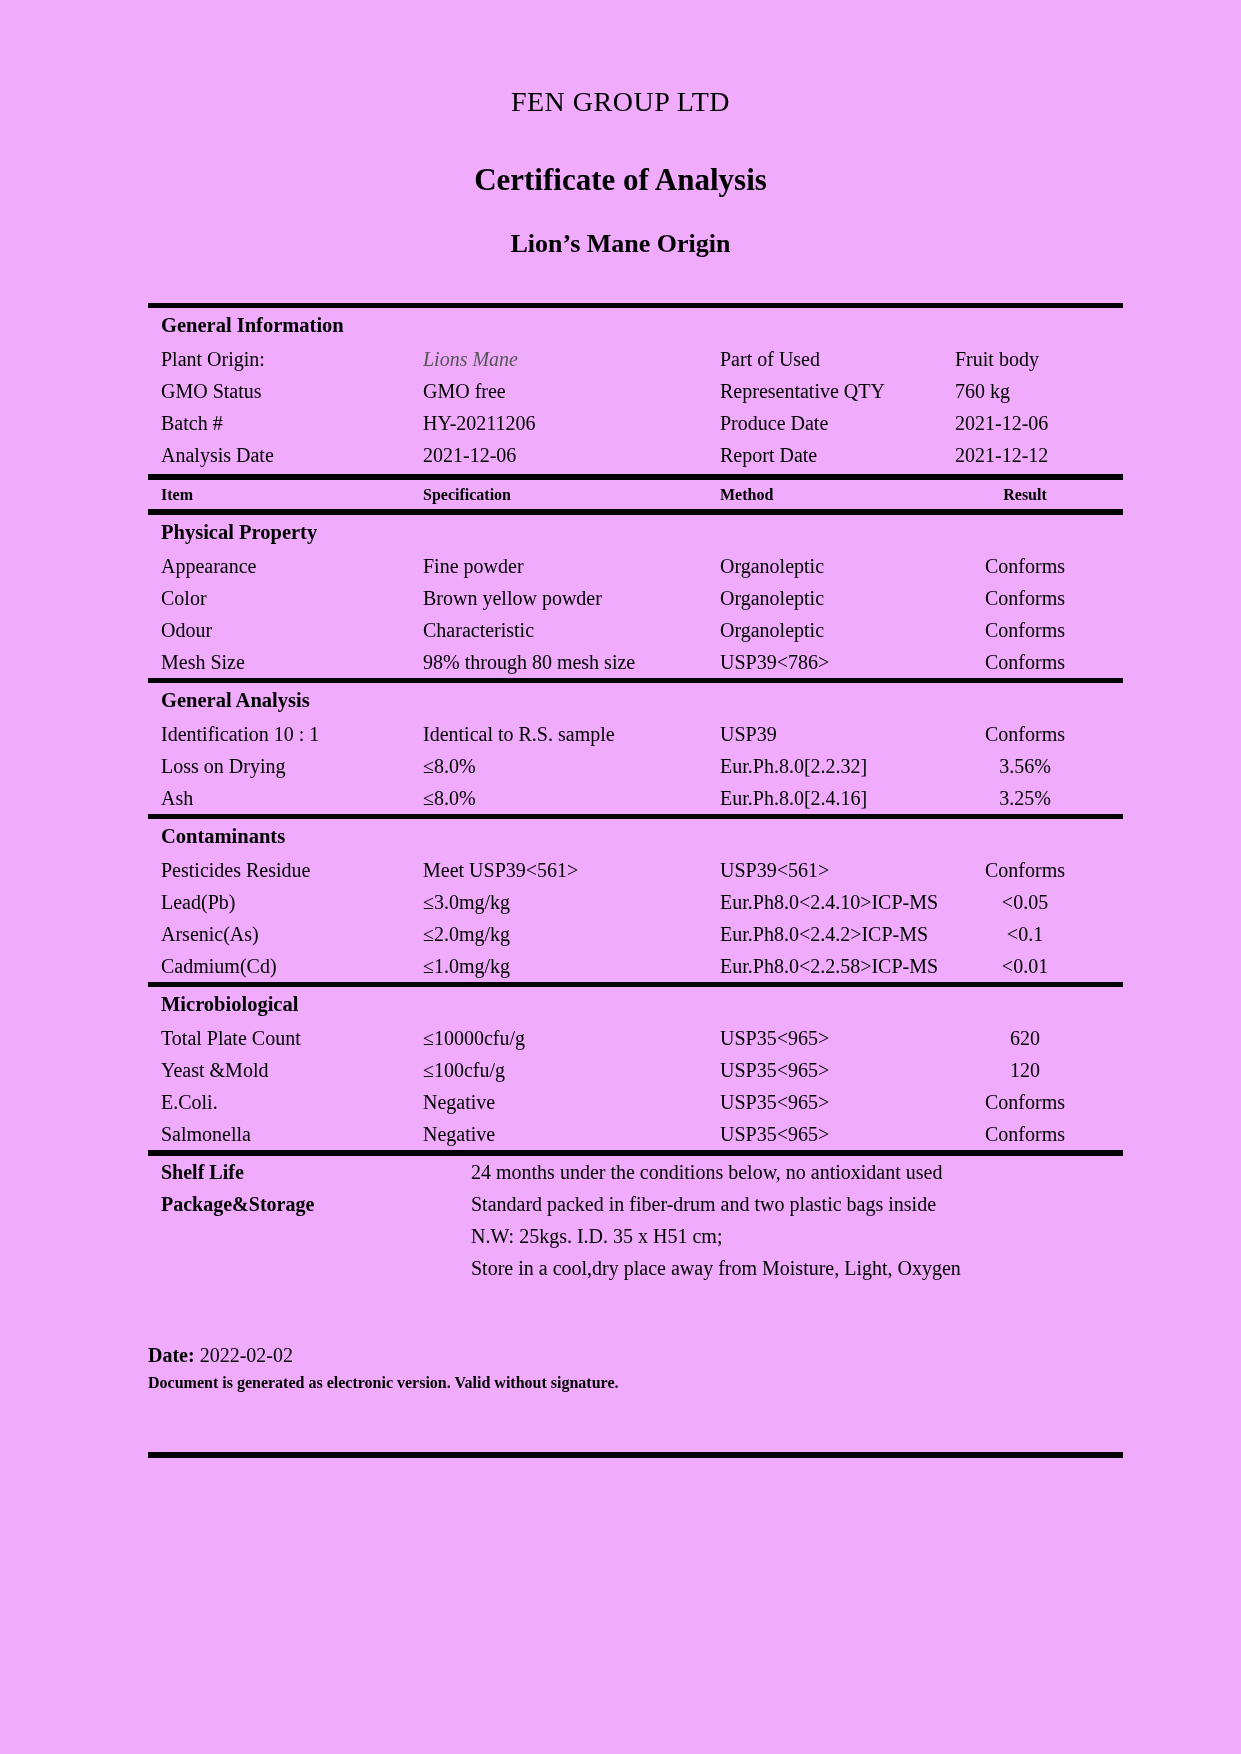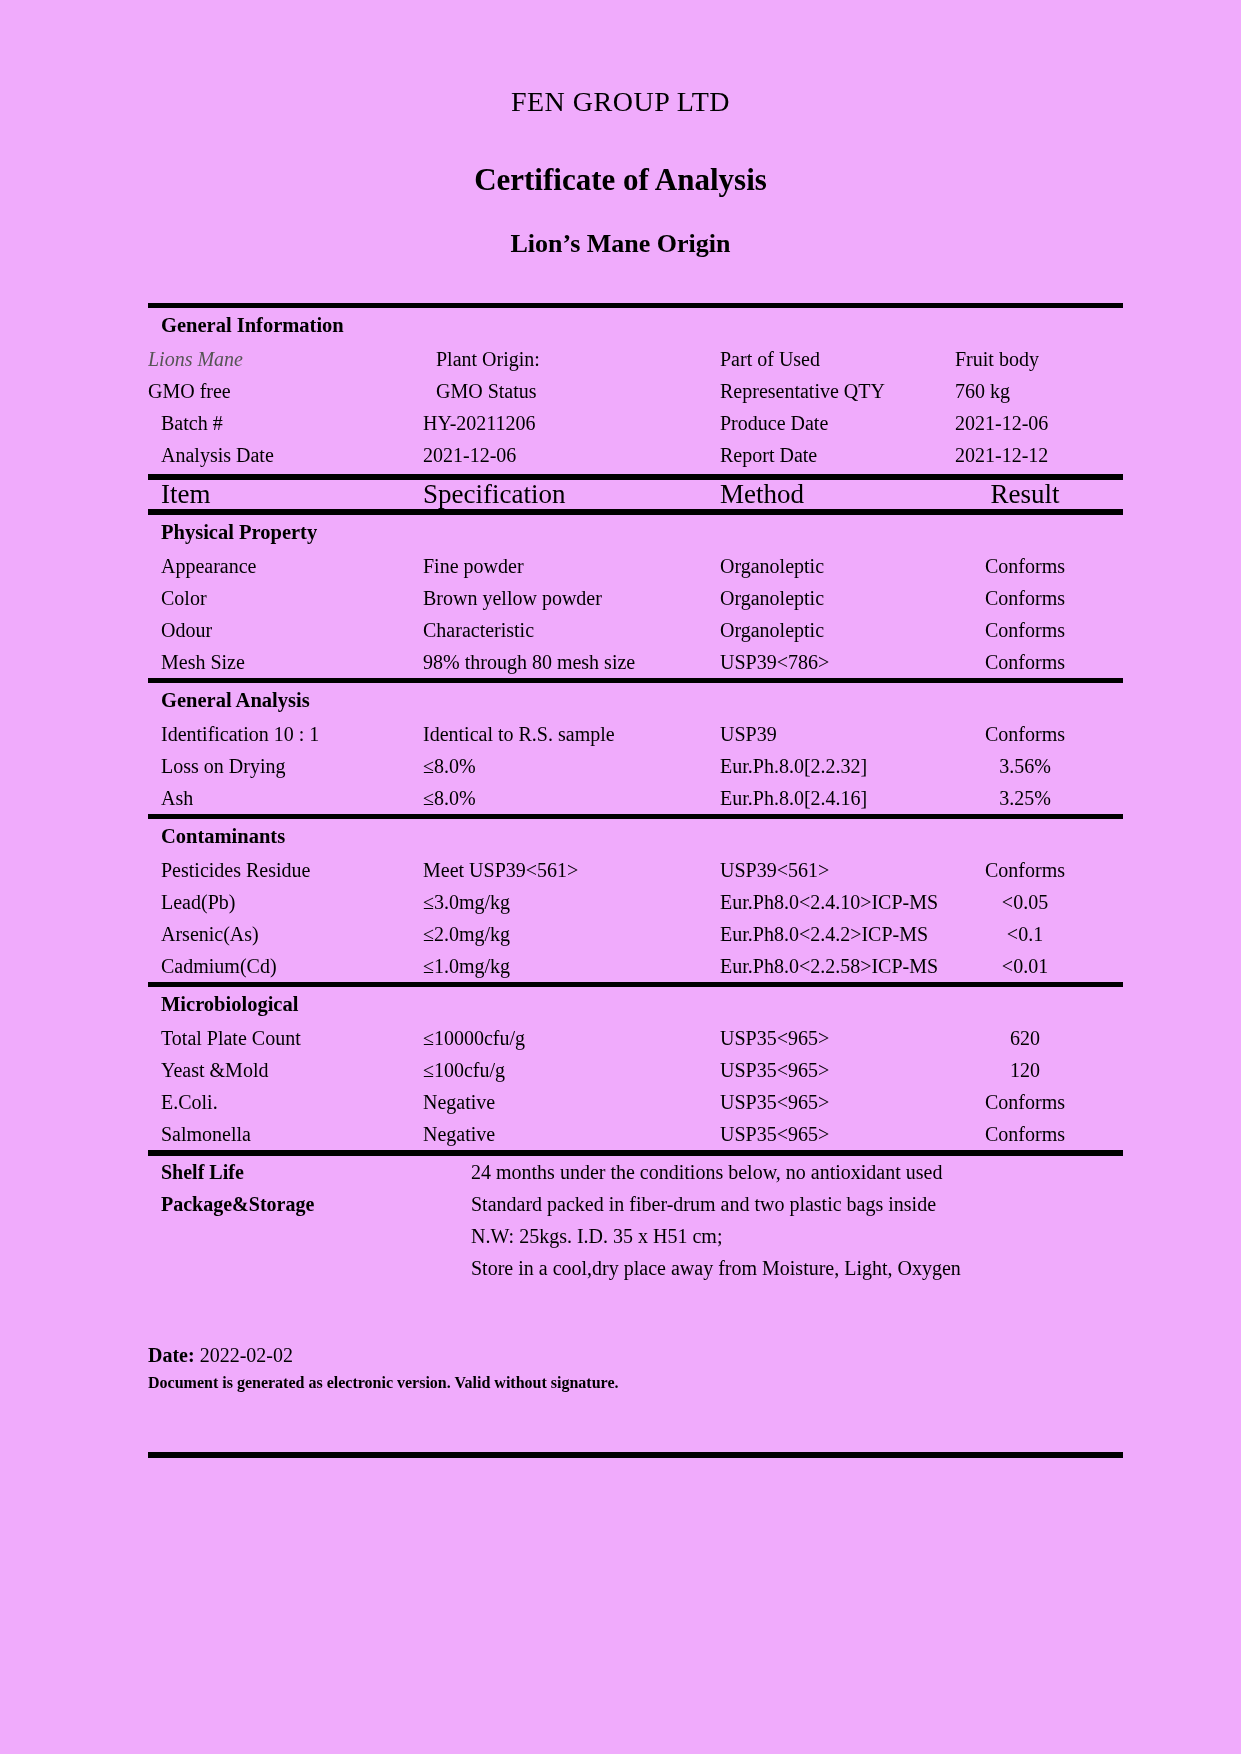--- a/index.html
+++ b/index.html
@@ -19,21 +19,21 @@
 
   .rule { background: #000000; width: 100%; }
   .r5 { height: 5px; }
   .r6 { height: 6px; }
   .mt3 { margin-top: 3px; }
 
   .section-title { font-weight: bold; line-height: 35px; padding-left: 13px; font-size: 20.5px; }
 
   .grid { display: grid; grid-template-columns: 275px 297px 235px 168px; }
   .body-row { line-height: 32px; }
-  .head-row { line-height: 29px; font-weight: normal; font-size: 27px; }
+  .head-row { line-height: 29px; font-weight: bold; font-size: 16px; }
 
   .cell { overflow: hidden; white-space: nowrap; }
   .c1 { padding-left: 13px; }
   .c4.center { text-align: center; padding-right: 28px; }
   .c4.left { text-align: left; }
 
   
   #gi-rows .grid:first-child .c2 { font-style: italic; color: #555555; }
 
   .kv-row { display: grid; grid-template-columns: 275px 700px; line-height: 32px; gap: 48px; }
@@ -56,28 +56,28 @@
   <div class="product">Lion’s Mane Origin</div>
 
   <div class="doc">
 
     <div class="rule r5"></div>
 
     <div class="section-title">General Information</div>
 
     <div id="gi-rows">
         <div class="grid body-row">
+          <div class="cell c1">Plant Origin:</div>
           <div class="cell c2">Lions Mane</div>
-          <div class="cell c1">Plant Origin:</div>
           <div class="cell c3">Part of Used</div>
           <div class="cell c4 left">Fruit body</div>
         </div>
         <div class="grid body-row">
+          <div class="cell c1">GMO Status</div>
           <div class="cell c2">GMO free</div>
-          <div class="cell c1">GMO Status</div>
           <div class="cell c3">Representative QTY</div>
           <div class="cell c4 left">760 kg</div>
         </div>
         <div class="grid body-row">
           <div class="cell c1">Batch #</div>
           <div class="cell c2">HY-20211206</div>
           <div class="cell c3">Produce Date</div>
           <div class="cell c4 left">2021-12-06</div>
         </div>
         <div class="grid body-row">

